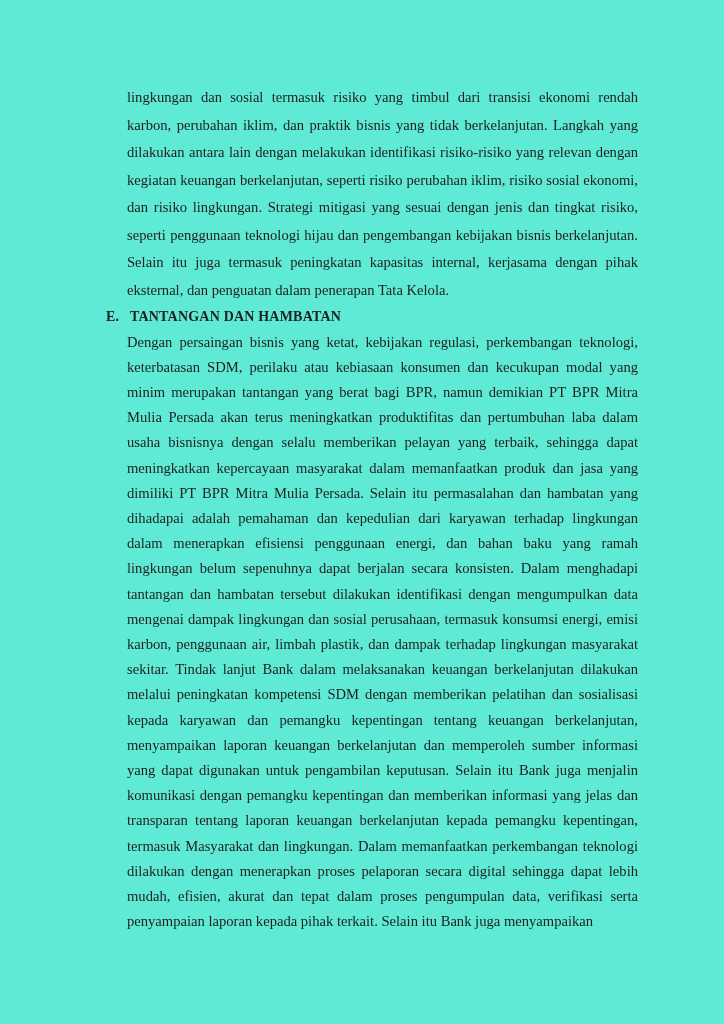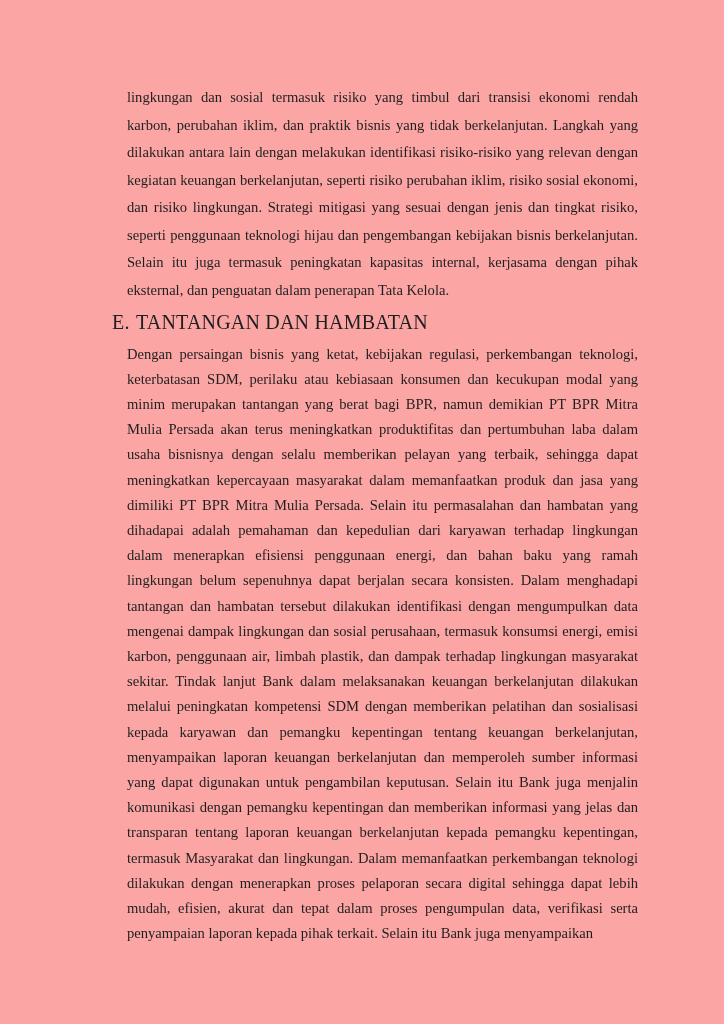--- a/index.html
+++ b/index.html
@@ -4,45 +4,45 @@
 <style>
   html, body {
     margin: 0;
     padding: 0;
     background: #ffffff;
   }
   .page {
     position: relative;
     width: 724px;
     height: 1024px;
-    background: #fca5a5;
+    background: #5eead4;
     overflow: hidden;
     font-family: "Liberation Serif", "DejaVu Serif", serif;
     color: #1f1f1f;
   }
   .content {
     position: absolute;
     left: 106px;
     top: 84px;
     width: 532px;
   }
   .para {
     margin: 0 0 0 21px;
     text-align: justify;
     font-size: 14.6px;
     line-height: 27.5px;
   }
   .para.body-para {
     line-height: 25.2px;
   }
   .section-heading {
-    margin: 6px;
+    margin: 0;
     padding: 0;
-    font-size: 20px;
-    font-weight: normal;
+    font-size: 14px;
+    font-weight: bold;
     line-height: 25.5px;
     letter-spacing: 0.2px;
     white-space: nowrap;
   }
   .section-heading .h-label {
     display: inline-block;
     width: 24px;
   }
   .page-footer {
     position: absolute;

